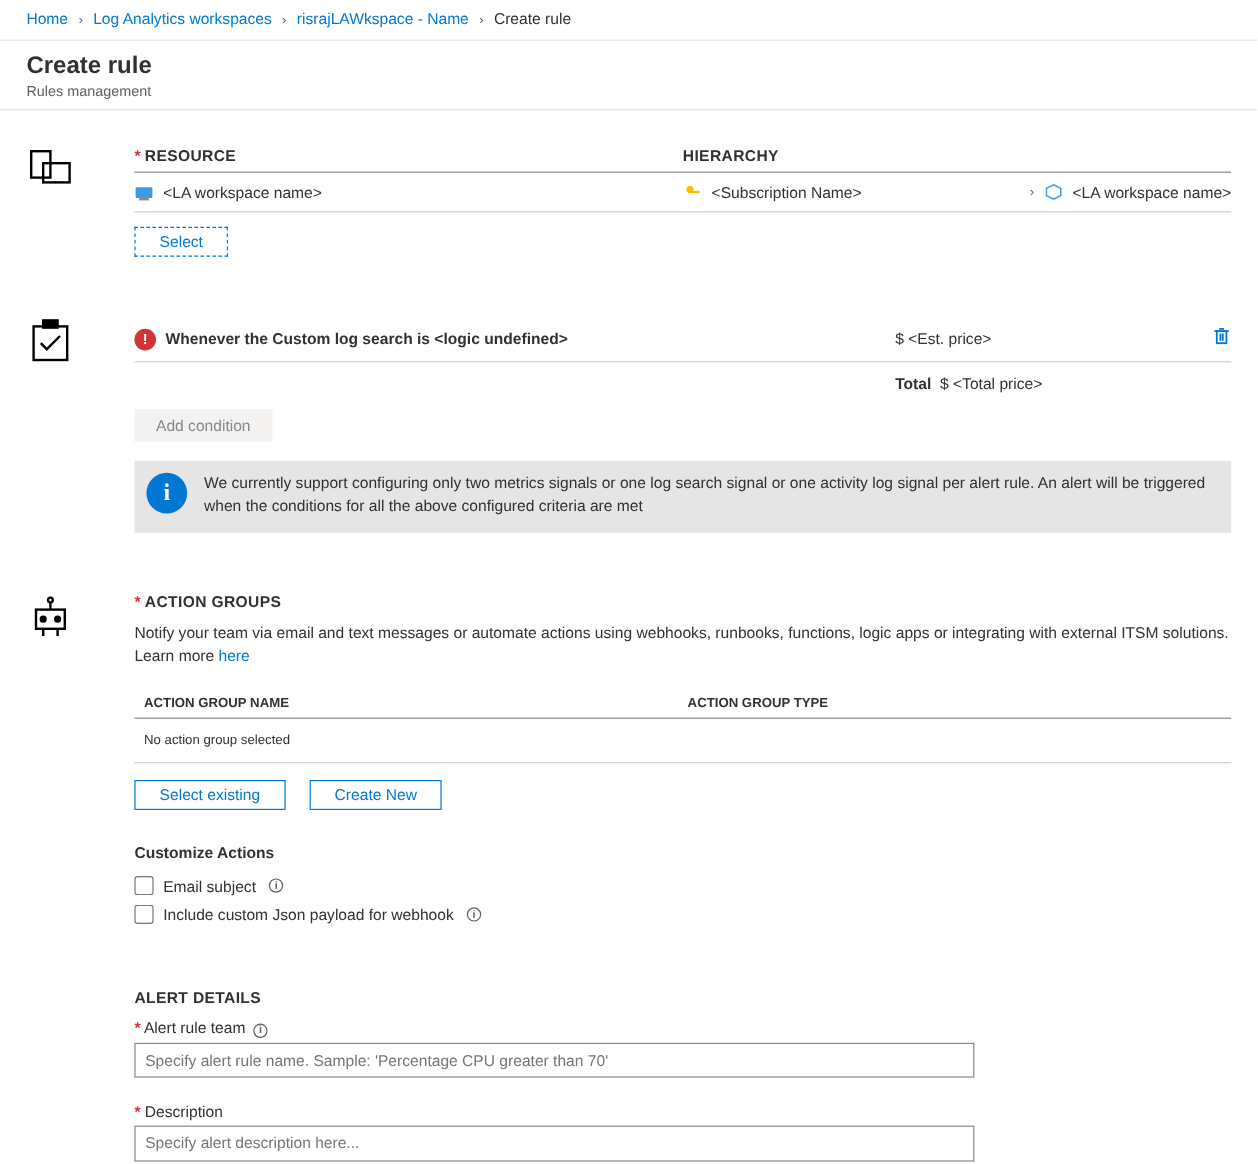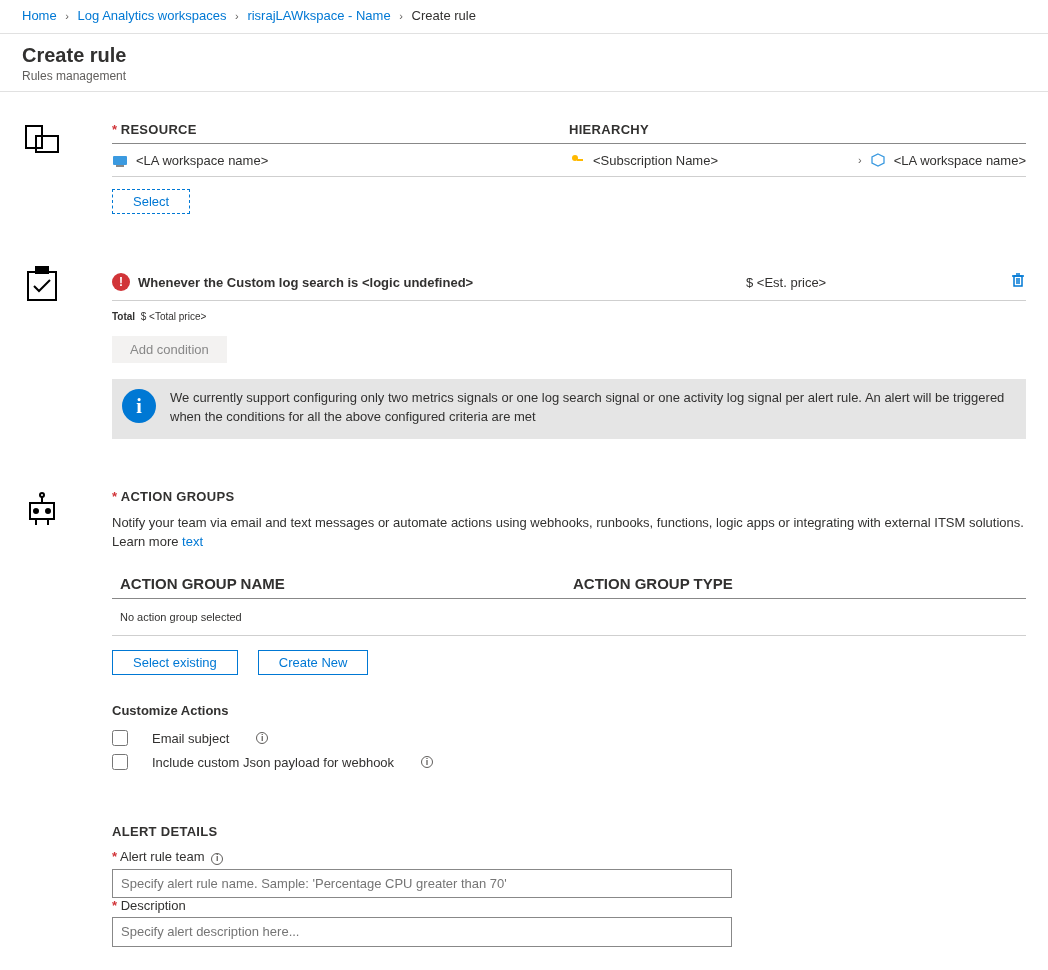--- a/index.html
+++ b/index.html
@@ -74,57 +74,57 @@
   .cond-header .c2 { width: 320px; text-align: left; font-weight: 700; }
   .cond-row {
     display: flex; align-items: center;
     border-bottom: 1px solid #cfcfcf;
     padding: 8px 0; font-size: 13px;
   }
   .cond-row .c1 { flex: 1; display: flex; align-items: center; gap: 8px; }
   .cond-row .c2 { width: 240px; text-align: left; }
   .cond-row .c3 { width: 40px; text-align: right; }
   .total-row {
-    display: flex; padding: 10px 0 14px 0; font-size: 10px; flex-direction: column;
+    display: flex; padding: 10px 0 14px 0; font-size: 13px;
   }
   .total-row .c1 { flex: 1; }
   .total-row .c2 { width: 280px; text-align: left; }
   .info-banner {
     display: flex; gap: 14px; align-items: flex-start;
     background: #e5e5e5; padding: 10px 12px 12px 10px;
     font-size: 13px; line-height: 1.45;
     margin-top: 4px;
   }
   .info-banner .icon-box {
     width: 34px; height: 34px; border-radius: 50%;
     background: #0078d4; color: #fff;
     display: flex; align-items: center; justify-content: center;
     font-weight: 700; font-size: 20px; font-family: Georgia, serif;
     flex-shrink: 0;
   }
   .ag-desc { font-size: 13px; margin: 10px 0 18px 0; line-height: 1.45; }
   .ag-desc a { color: #0078d4; text-decoration: none; }
   .ag-table-header {
     display: flex; border-bottom: 1px solid #888;
-    padding: 6px 0; font-size: 15px; font-weight: 700;
+    padding: 6px 0; font-size: 11px; font-weight: 700;
   }
   .ag-table-header .col1 { flex: 1; padding-left: 8px; }
   .ag-table-header .col2 { flex: 1; }
   .ag-empty {
     border-bottom: 1px solid #cfcfcf;
     padding: 12px 8px; font-size: 11px;
   }
   .btn-row { display: flex; gap: 20px; margin-top: 14px; }
   .customize-hdr { font-weight: 700; font-size: 13px; margin: 28px 0 8px 0; }
-  .chk-row { display: flex; align-items: center; gap: 24px; padding: 4px 0; font-size: 13px; }
+  .chk-row { display: flex; align-items: center; gap: 8px; padding: 4px 0; font-size: 13px; }
   .chk-row input { width: 16px; height: 16px; }
   .alert-details-hdr { font-weight: 700; font-size: 13px; margin: 50px 0 10px 0; letter-spacing: 0.3px; }
   .field-label { font-size: 13px; margin: 6px 0 4px 0; }
   .text-input {
-    width: 620px; max-width: 100%;
+    width: 700px; max-width: 100%;
     border: 1px solid #888; padding: 6px 8px; font-size: 13px;
     font-family: inherit;
   }
   .icon-svg { width: 40px; height: 40px; }
   .mini-icon { width: 16px; height: 16px; display: inline-flex; align-items: center; justify-content: center; }
   .info-dot {
     display: inline-flex; width: 12px; height: 12px;
     border: 1px solid #605e5c; border-radius: 50%;
     align-items: center; justify-content: center;
     font-size: 9px; color: #605e5c; font-weight: 700;
@@ -265,21 +265,21 @@
         <line x1="20" y1="14" x2="20" y2="8"></line>
         <circle cx="20" cy="6" r="2"></circle>
       </svg>
     </div>
     <div class="section-body">
       <div>
         <span class="req-star">*</span>
         <span class="sec-title">ACTION GROUPS</span>
       </div>
       <div class="ag-desc">
-        <span>Notify your team via email and text messages or automate actions using webhooks, runbooks, functions, logic apps or integrating with external ITSM solutions. Learn more </span><a href="#">text</a>
+        <span>Notify your team via email and text messages or automate actions using webhooks, runbooks, functions, logic apps or integrating with external ITSM solutions. Learn more </span><a href="#">here</a>
       </div>
       <div class="ag-table-header">
         <div class="col1">ACTION GROUP NAME</div>
         <div class="col2">ACTION GROUP TYPE</div>
       </div>
       <div class="ag-empty">No action group selected</div>
       <div class="btn-row">
         <button class="btn-outline">Select existing</button>
         <button class="btn-outline">Create New</button>
       </div>
@@ -297,21 +297,21 @@
       </label>
 
       
       <div class="alert-details-hdr">ALERT DETAILS</div>
       <div class="field-label">
         <span class="req-star">*</span>
         <span>Alert rule team</span>
         <span class="info-dot">i</span>
       </div>
       <input type="text" class="text-input" placeholder="Specify alert rule name. Sample: 'Percentage CPU greater than 70'" style="">
-      <div class="field-label" style="margin-top:0;">
+      <div class="field-label" style="margin-top:21px;">
         <span class="req-star">*</span>
         <span>Description</span>
       </div>
       <textarea class="text-input" placeholder="Specify alert description here..." style=""></textarea>
     </div>
   </div>
 
 </div>
 
 </body></html>

